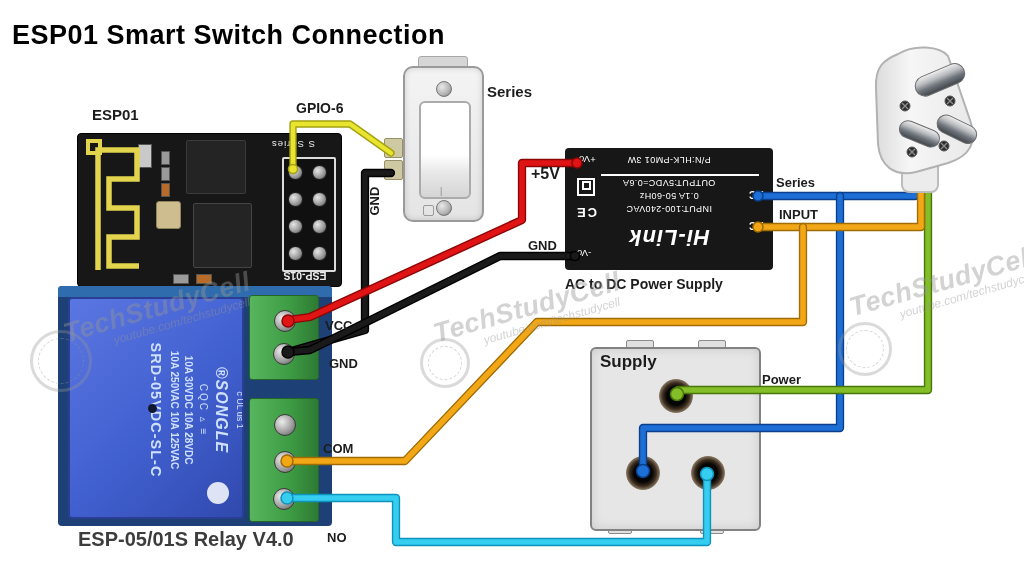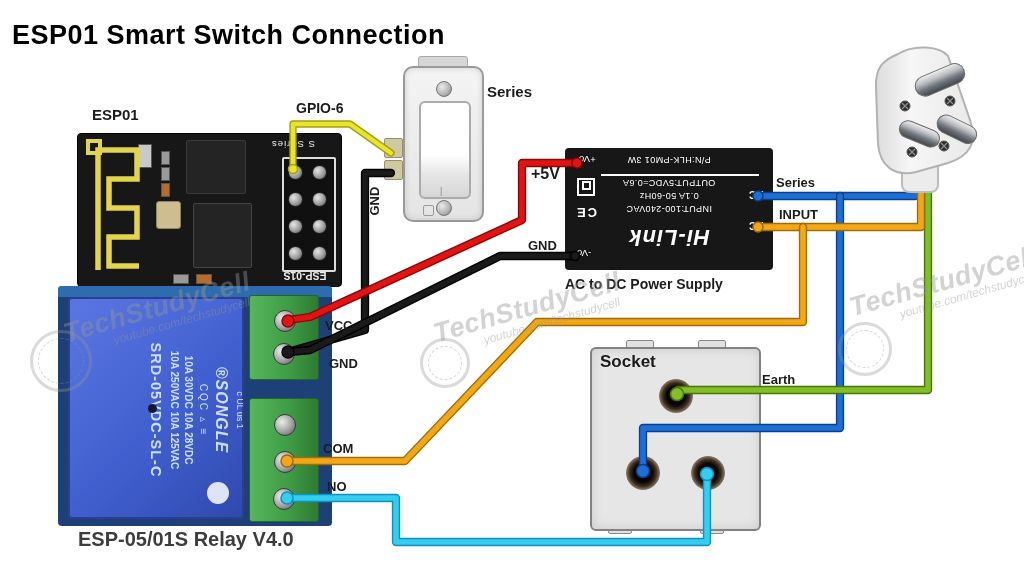--- a/index.html
+++ b/index.html
@@ -231,24 +231,24 @@
 <div class="lbl" style="left:487px;top:83px;font-size:15px;">Series</div>
 <div class="lbl" style="left:352px;top:186px;width:44px;transform:rotate(-90deg);">GND</div>
 <div class="lbl" style="left:531px;top:165px;font-size:16px;">+5V</div>
 <div class="lbl" style="left:528px;top:238px;">GND</div>
 <div class="lbl" style="left:565px;top:276px;width:208px;text-align:left;font-size:14px;">AC to DC Power Supply</div>
 <div class="lbl" style="left:776px;top:175px;">Series</div>
 <div class="lbl" style="left:779px;top:207px;">INPUT</div>
 <div class="lbl" style="left:325px;top:318px;">VCC</div>
 <div class="lbl" style="left:329px;top:356px;">GND</div>
 <div class="lbl" style="left:323px;top:441px;">COM</div>
-<div class="lbl" style="left:327px;top:479px;">NO</div>
+<div class="lbl" style="left:327px;top:530px;">NO</div>
 <div class="lbl" style="left:78px;top:528px;font-size:20px;color:#3c3c3c;">ESP-05/01S Relay V4.0</div>
-<div class="lbl" style="left:600px;top:352px;font-size:17px;">Socket</div>
-<div class="lbl" style="left:762px;top:372px;">Earth</div>
+<div class="lbl" style="left:600px;top:352px;font-size:17px;">Supply</div>
+<div class="lbl" style="left:762px;top:372px;">Power</div>
 
 <div class="wm" style="left:62px;top:292px;">
   <div class="big">TechStudyCell</div>
   <div class="small">youtube.com/techstudycell</div>
 </div>
 <div class="wm" style="left:432px;top:292px;">
   <div class="big">TechStudyCell</div>
   <div class="small">youtube.com/techstudycell</div>
 </div>
 <div class="wm" style="left:848px;top:266px;">

